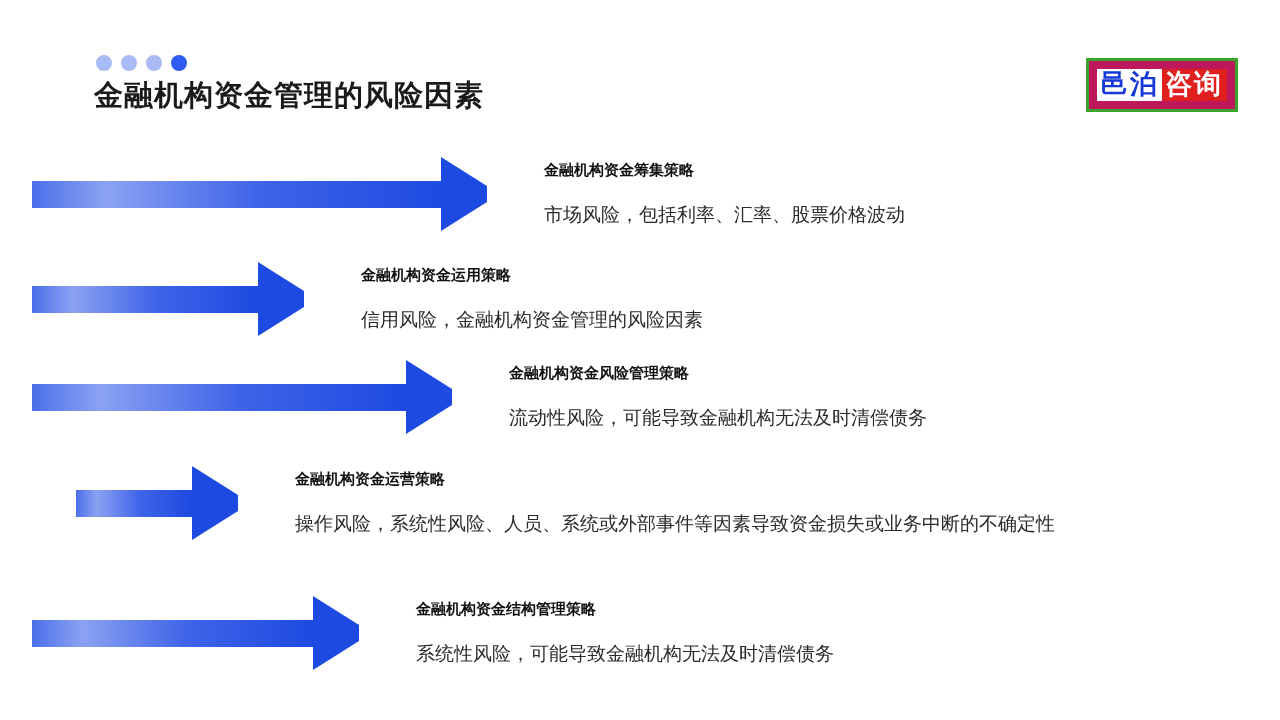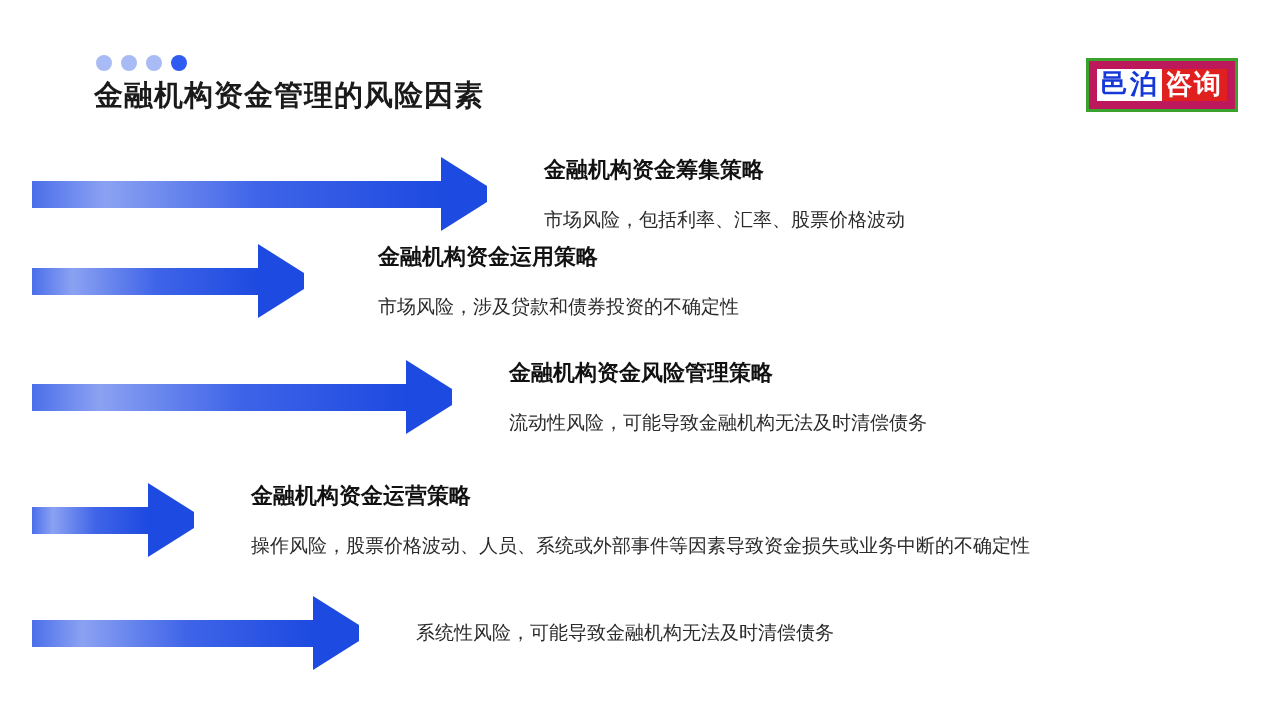--- a/index.html
+++ b/index.html
@@ -90,36 +90,36 @@
     height: 0;
     border-top: 29px solid transparent;
     border-bottom: 29px solid transparent;
     border-left: 46px solid #1d4ae0;
   }
   .text-block {
     margin-left: 17px;
     white-space: nowrap;
   }
   .item-heading {
-    font-size: 22px;
+    font-size: 15px;
     font-weight: 700;
     color: #111111;
     margin-bottom: 6px;
   }
   .item-desc {
     font-size: 19px;
     font-weight: 400;
     color: #2b2b2b;
   }
 
   
   .row1 { top: 149px; }  .row1 .shaft { width: 409px; }
-  .row2 { top: 236px; gap: 17px; }  .row2 .shaft { width: 226px; }
+  .row2 { top: 254px; }  .row2 .shaft { width: 226px; }
   .row3 { top: 352px; }  .row3 .shaft { width: 374px; }
-  .row4 { top: 475px; }  .row4 .shaft { width: 116px; }
+  .row4 { top: 458px; margin-left: 44px; }  .row4 .shaft { width: 116px; }
   .row5 { top: 588px; }  .row5 .shaft { width: 281px; }
 </style>
 </head>
 <body>
 
 <div class="slide">
 
   <div class="dots">
     <span class="dot"></span>
     <span class="dot"></span>
@@ -145,21 +145,21 @@
     </div>
   </div>
 
   <div class="row row2">
     <div class="arrow">
       <div class="shaft"></div>
       <div class="head"></div>
     </div>
     <div class="text-block">
       <div class="item-heading">金融机构资金运用策略</div>
-      <div class="item-desc">市场风险，涉及贷款和债券投资的不确定性</div>
+      <div class="item-desc">信用风险，金融机构资金管理的风险因素</div>
     </div>
   </div>
 
   <div class="row row3">
     <div class="arrow">
       <div class="shaft"></div>
       <div class="head"></div>
     </div>
     <div class="text-block">
       <div class="item-heading">金融机构资金风险管理策略</div>
@@ -167,27 +167,28 @@
     </div>
   </div>
 
   <div class="row row4">
     <div class="arrow">
       <div class="shaft"></div>
       <div class="head"></div>
     </div>
     <div class="text-block">
       <div class="item-heading">金融机构资金运营策略</div>
-      <div class="item-desc">操作风险，股票价格波动、人员、系统或外部事件等因素导致资金损失或业务中断的不确定性</div>
+      <div class="item-desc">操作风险，系统性风险、人员、系统或外部事件等因素导致资金损失或业务中断的不确定性</div>
     </div>
   </div>
 
   <div class="row row5">
     <div class="arrow">
       <div class="shaft"></div>
       <div class="head"></div>
     </div>
     <div class="text-block">
+      <div class="item-heading">金融机构资金结构管理策略</div>
       <div class="item-desc">系统性风险，可能导致金融机构无法及时清偿债务</div>
     </div>
   </div>
 
 </div>
 
 </body></html>

